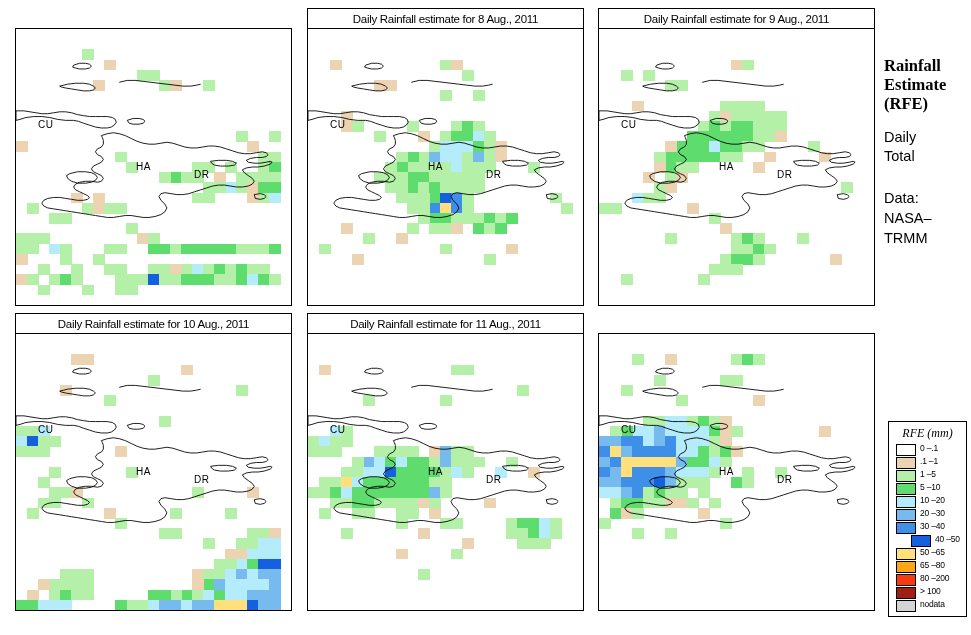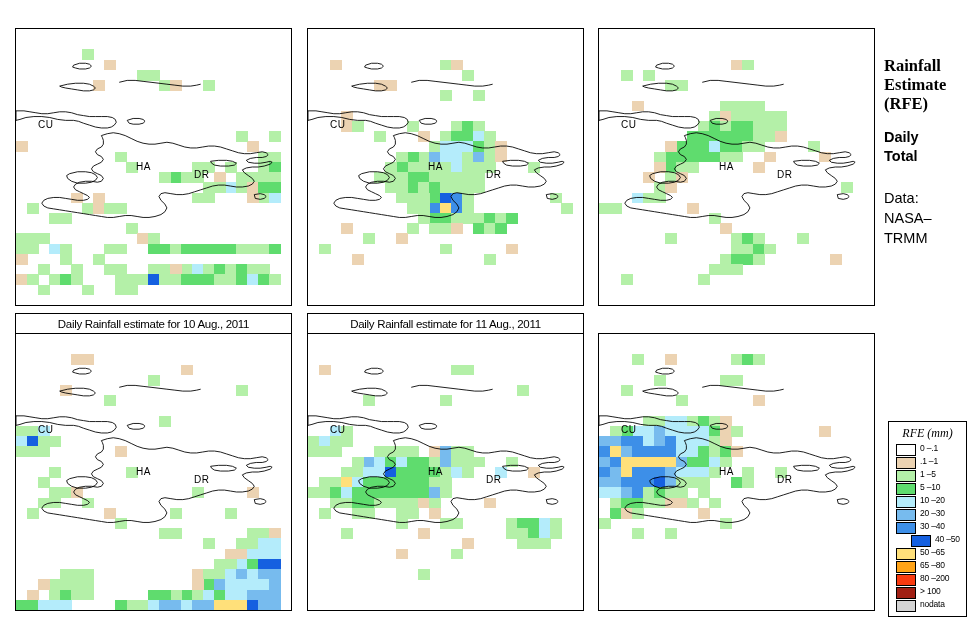--- a/index.html
+++ b/index.html
@@ -18,21 +18,21 @@
   .cell{position:absolute;}
   .coast{position:absolute;left:0;top:0;width:100%;height:100%;}
   .clabel{position:absolute;font-size:10px;color:#000;letter-spacing:0.5px;
      font-family:"Liberation Sans", sans-serif;}
 
   
   #side-title{position:absolute;left:884px;top:56px;width:88px;
      font-family:"Liberation Serif", serif;font-weight:bold;font-size:16.5px;
      line-height:19px;color:#000;}
   #side-sub{position:absolute;left:884px;top:128px;width:88px;
-     font-size:14.5px;line-height:19px;color:#000;font-weight:bold;}
+     font-size:14.5px;line-height:19px;color:#000;}
   #side-data{position:absolute;left:884px;top:188px;width:88px;
      font-size:14.5px;line-height:20px;color:#000;}
 
   
   #legend{position:absolute;left:888px;top:421px;width:79px;height:196px;
      border:1px solid #000;box-sizing:border-box;background:#fff;}
   #legend-title{position:absolute;left:0;top:4px;width:100%;text-align:center;
      font-family:"Liberation Serif", serif;font-style:italic;font-size:12px;color:#000;}
   .lg-row{position:absolute;left:7px;height:12px;width:70px;}
   .lg-sw{position:absolute;left:0;top:0;width:20px;height:12px;
@@ -200,20 +200,21 @@
 <path d="M112,96 L118,94 L124,94 L128,95 L130,97 L128,99 L124,100 L118,100
  L114,99 Z"></path>
 </g>
         </svg>
         <div class="clabel" style="left: 22px; top: 90px;">CU</div>
         <div class="clabel" style="left: 120px; top: 132px;">HA</div>
         <div class="clabel" style="left: 178px; top: 140px;">DR</div>
       </div>
     </div>
     <div class="panel" style="left: 307px; top: 8px; width: 277px; height: 298px;">
+      <div class="panel-title">Daily Rainfall estimate for  8 Aug., 2011</div>
       <div class="panel-map" style="height: 278px;">
         <div class="map-inner">
           <div class="cell" style="left: 22px; top: 30.6667px; width: 11.6px; height: 10.8222px; background: rgb(236, 211, 178);"></div>
           <div class="cell" style="left: 132px; top: 30.6667px; width: 11.6px; height: 10.8222px; background: rgb(180, 240, 168);"></div>
           <div class="cell" style="left: 143px; top: 30.6667px; width: 11.6px; height: 10.8222px; background: rgb(236, 211, 178);"></div>
           <div class="cell" style="left: 154px; top: 40.8889px; width: 11.6px; height: 10.8222px; background: rgb(180, 240, 168);"></div>
           <div class="cell" style="left: 66px; top: 51.1111px; width: 11.6px; height: 10.8222px; background: rgb(236, 211, 178);"></div>
           <div class="cell" style="left: 77px; top: 51.1111px; width: 11.6px; height: 10.8222px; background: rgb(236, 211, 178);"></div>
           <div class="cell" style="left: 132px; top: 61.3333px; width: 11.6px; height: 10.8222px; background: rgb(180, 240, 168);"></div>
           <div class="cell" style="left: 165px; top: 61.3333px; width: 11.6px; height: 10.8222px; background: rgb(180, 240, 168);"></div>
@@ -353,20 +354,21 @@
 <path d="M112,96 L118,94 L124,94 L128,95 L130,97 L128,99 L124,100 L118,100
  L114,99 Z"></path>
 </g>
         </svg>
         <div class="clabel" style="left: 22px; top: 90px;">CU</div>
         <div class="clabel" style="left: 120px; top: 132px;">HA</div>
         <div class="clabel" style="left: 178px; top: 140px;">DR</div>
       </div>
     </div>
     <div class="panel" style="left: 598px; top: 8px; width: 277px; height: 298px;">
+      <div class="panel-title">Daily Rainfall estimate for  9 Aug., 2011</div>
       <div class="panel-map" style="height: 278px;">
         <div class="map-inner">
           <div class="cell" style="left: 22px; top: 40.8889px; width: 11.6px; height: 10.8222px; background: rgb(180, 240, 168);"></div>
           <div class="cell" style="left: 44px; top: 40.8889px; width: 11.6px; height: 10.8222px; background: rgb(180, 240, 168);"></div>
           <div class="cell" style="left: 132px; top: 30.6667px; width: 11.6px; height: 10.8222px; background: rgb(236, 211, 178);"></div>
           <div class="cell" style="left: 143px; top: 30.6667px; width: 11.6px; height: 10.8222px; background: rgb(180, 240, 168);"></div>
           <div class="cell" style="left: 66px; top: 51.1111px; width: 11.6px; height: 10.8222px; background: rgb(180, 240, 168);"></div>
           <div class="cell" style="left: 77px; top: 51.1111px; width: 11.6px; height: 10.8222px; background: rgb(180, 240, 168);"></div>
           <div class="cell" style="left: 33px; top: 71.5556px; width: 11.6px; height: 10.8222px; background: rgb(236, 211, 178);"></div>
           <div class="cell" style="left: 121px; top: 71.5556px; width: 11.6px; height: 10.8222px; background: rgb(180, 240, 168);"></div>

